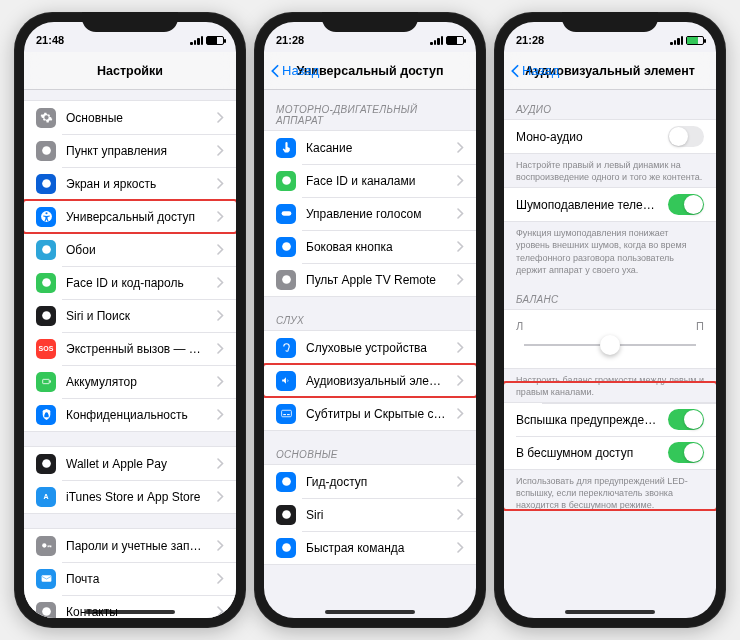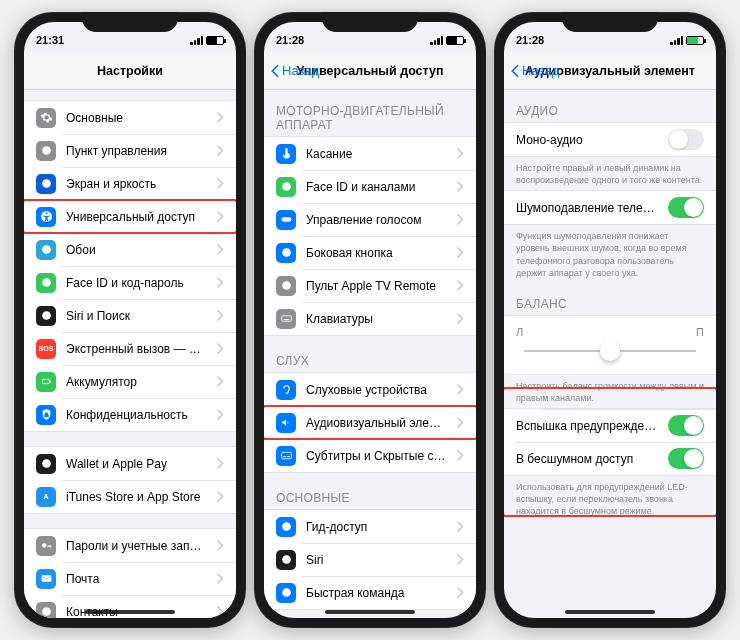--- a/index.html
+++ b/index.html
@@ -51,22 +51,22 @@
     display:flex; align-items:center; justify-content:center;
     position:relative; font-size:12.5px; font-weight:600;
   }
   .navbar .back {
     position:absolute; left:6px; display:flex; align-items:center;
     color:#007aff; font-weight:400; font-size:13px;
   }
   .navbar .back svg{width:10px;height:14px;margin-right:2px;}
   .content { height: calc(100% - 68px); overflow:hidden; }
   .section-header {
-    font-size:12px; color:#8a8a8e; text-transform:uppercase;
-    padding: 14px 12px 4px; letter-spacing:.3px;
+    font-size:10px; color:#8a8a8e; text-transform:uppercase;
+    padding: 14px 12px 4px; letter-spacing:.3px;font-style:italic;
   }
   .footer-note { font-size:9px; color:#8a8a8e; padding:5px 12px 0; line-height:1.35; }
   .cell {
     background:#fff; min-height:33px; display:flex; align-items:center;
     padding: 0 12px 0 12px; position:relative; gap:10px; font-size:12px;
   }
   .cell + .cell::before, .group .cell:not(:first-child)::before {
     content:""; position:absolute; left:38px; right:0; top:0; height:1px; background:#e3e3e8;
   }
   .group { border-top:1px solid #e3e3e8; border-bottom:1px solid #e3e3e8; }
@@ -93,21 +93,21 @@
 </style>
 </head>
 <body>
 
 <div class="watermark">ЯБЛЫК</div>
 
 <div id="phone-0" class="phone">
     <div class="notch"></div>
     <div class="screen">
       <div class="statusbar">
-        <span>21:31</span>
+        <span>21:48</span>
         <div class="sb-right">
           <div class="sig">
             <i></i>
             <i></i>
             <i></i>
             <i></i>
           </div>
           <div class="batt ">
             <i></i>
           </div>
@@ -418,34 +418,20 @@
                 <circle cx="12" cy="12" r="8"></circle>
               </svg>
             </div>
     <span class="label">Пульт Apple TV Remote</span>
     <div class="chevron">
               <svg viewBox="0 0 7 11" fill="none">
                 <path d="M1 1l4.5 4.5L1 10" stroke="#c7c7cc" stroke-width="1.6" stroke-linecap="round"></path>
               </svg>
             </div>
   </div>
-          <div class="cell" style="position:relative">
-    <div class="icon" style="background:#8e8e93">
-              <svg viewBox="0 0 24 24" fill="#fff">
-                <rect x="3" y="7" width="18" height="10" rx="2" fill="none" stroke="#fff" stroke-width="1.5"></rect>
-                <rect x="7" y="13" width="10" height="2"></rect>
-              </svg>
-            </div>
-    <span class="label">Клавиатуры</span>
-    <div class="chevron">
-              <svg viewBox="0 0 7 11" fill="none">
-                <path d="M1 1l4.5 4.5L1 10" stroke="#c7c7cc" stroke-width="1.6" stroke-linecap="round"></path>
-              </svg>
-            </div>
-  </div>
       </div>
         <div style="height:4px"></div>
         <div class="section-header">СЛУХ</div>
         <div class="group " style="position:relative">
 
         <div class="cell" style="position:relative">
     <div class="icon" style="background:#007aff">
               <svg viewBox="0 0 24 24" fill="#fff">
                 <path d="M12 4a6 6 0 016 6c0 3-2 4-2 7a3 3 0 01-6 0h2a1 1 0 002 0c0-3 2-4 2-7a4 4 0 00-8 0H6a6 6 0 016-6z"></path>
               </svg>

